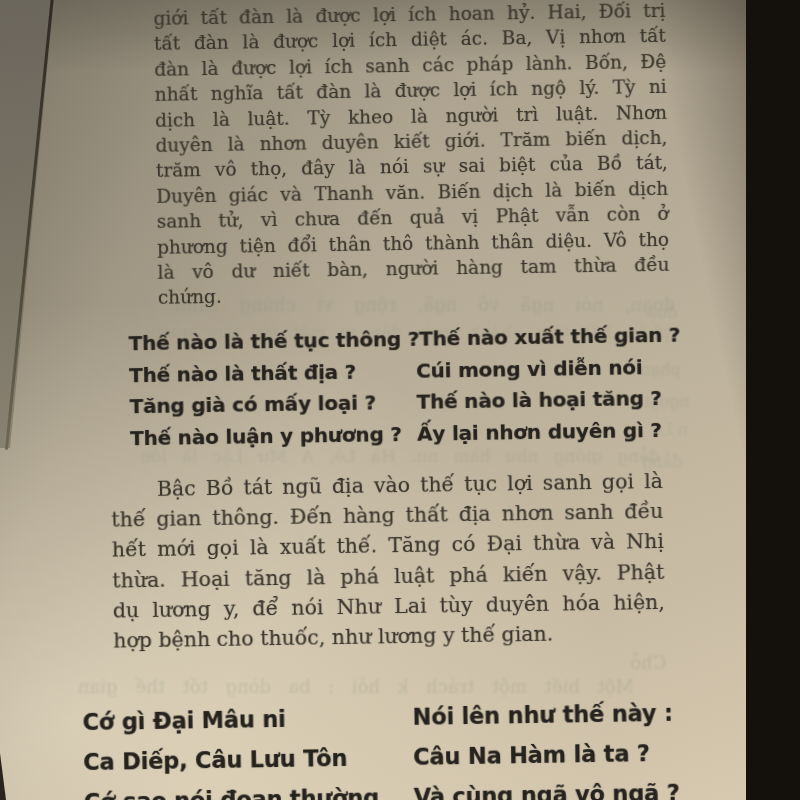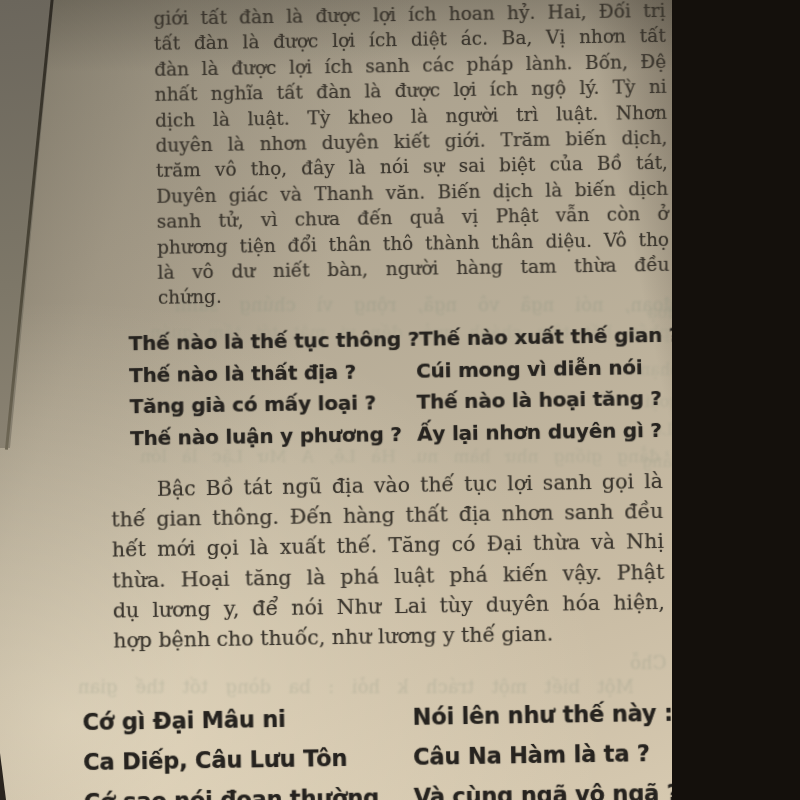--- a/index.html
+++ b/index.html
@@ -1,18 +1,19 @@
 <!DOCTYPE html>
 <html><head>
 <meta charset="utf-8">
 <style>
   html, body { margin:0; padding:0; background:#14100c; }
   .scene {
-    position:relative; width:672px; height:800px; overflow:hidden;
+    position:relative; width:726px; height:800px; overflow:hidden;
     font-family:"DejaVu Serif", serif;
+    padding-left:20px;
   }
   
   .page {
     position:absolute; inset:0; z-index:0;
     background:
       radial-gradient(900px 700px at 10% 90%, rgba(255,244,218,0.45), rgba(255,244,218,0) 60%),
       linear-gradient(108deg, rgba(70,66,56,0.42) 0%, rgba(70,66,56,0.16) 20%, rgba(0,0,0,0) 45%),
       linear-gradient(180deg, rgba(56,52,44,0.30) 0%, rgba(0,0,0,0) 9%),
       linear-gradient(258deg, rgba(45,38,30,0.38) 0%, rgba(45,38,30,0) 11%),
       linear-gradient(160deg, #a29a88 0%, #afa591 28%, #bcb19b 55%, #c9bca4 78%, #d6c9b0 100%);

